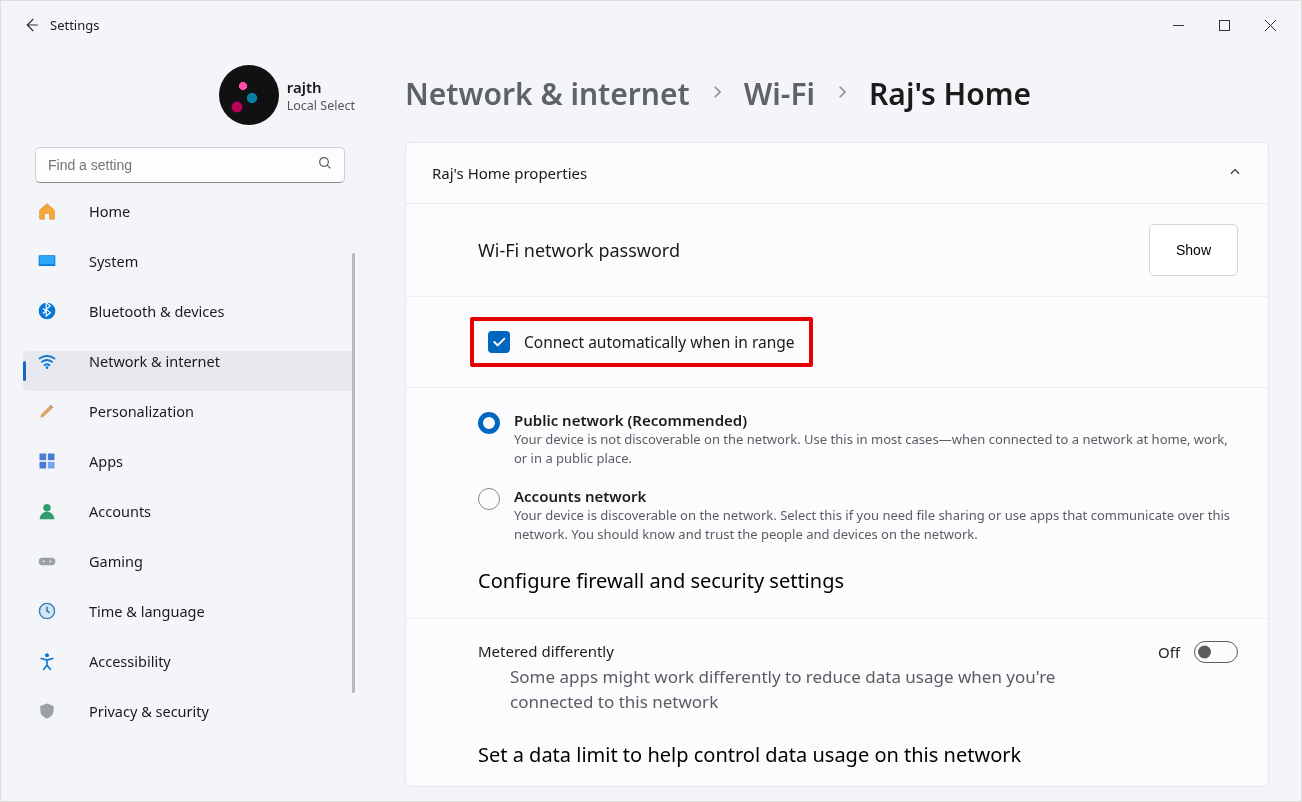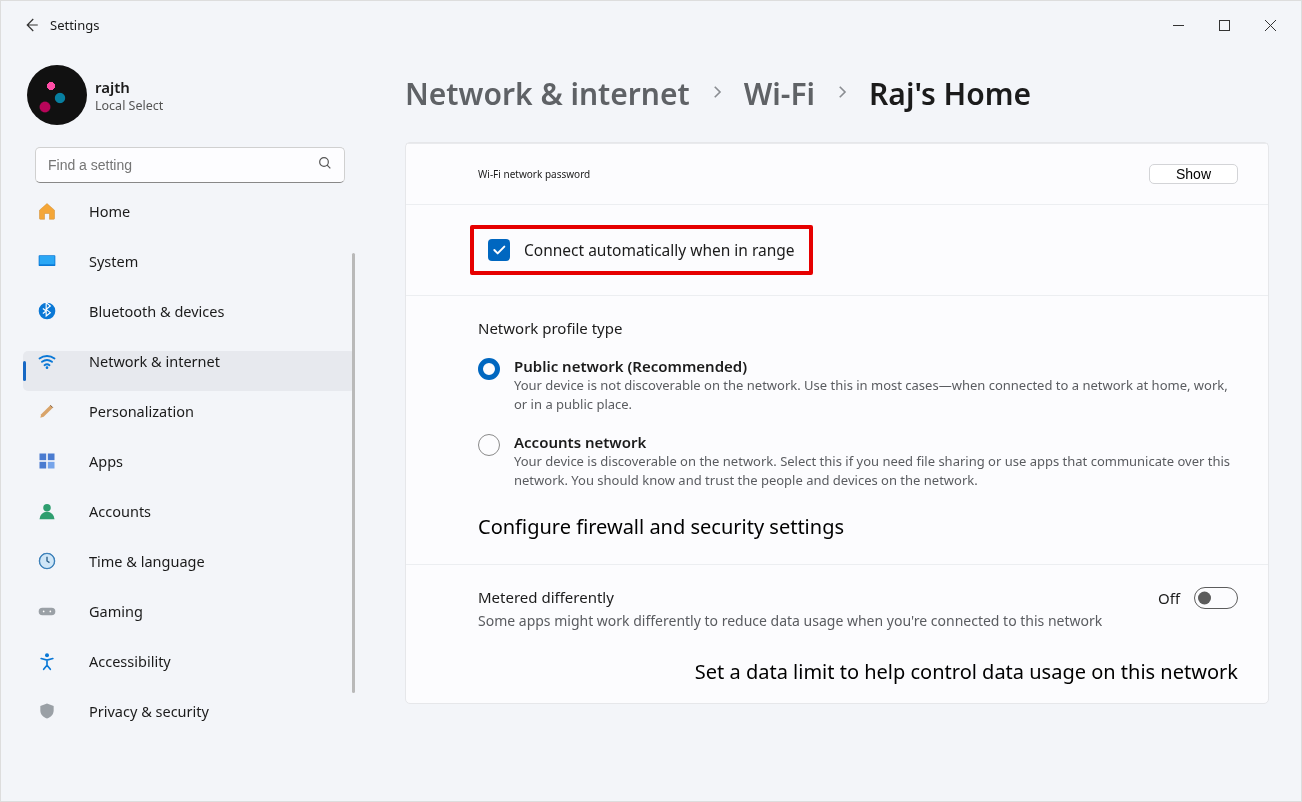--- a/index.html
+++ b/index.html
@@ -16,21 +16,21 @@
     height:48px; display:flex; align-items:center; justify-content:space-between;
     padding:0 8px 0 20px;
   }
   .titlebar-left { display:flex; align-items:center; gap:9px; }
   .back-arrow { width:20px; height:20px; display:inline-flex; align-items:center; justify-content:center; cursor:pointer; }
   .app-title { font-size:13px; }
   .win-controls { display:flex; gap:0; }
   .win-btn { width:46px; height:32px; display:flex; align-items:center; justify-content:center; color:#333; cursor:pointer; }
   .content-wrap { display:flex; height:calc(100% - 48px); }
   .sidebar { width:360px; padding:16px 6px 0 22px; display:flex; flex-direction:column; position:relative; }
-  .user-block { display:flex; align-items:center; gap:8px; margin-bottom:22px; padding-left:4px; }
+  .user-block { display:flex; align-items:center; gap:8px; margin-bottom:22px; padding-left:4px;justify-content:flex-end; }
   .avatar { width:60px; height:60px; border-radius:50%; background:radial-gradient(circle at 40% 35%, #ff4da6 0 8%, #111 8% 100%); background-color:#111; position:relative; overflow:hidden; }
   .avatar::after { content:""; position:absolute; inset:0; background: radial-gradient(circle at 55% 55%, rgba(0,200,255,0.6) 0 10%, transparent 12%), radial-gradient(circle at 30% 70%, rgba(255,0,120,0.7) 0 8%, transparent 10%); }
   .user-name { font-weight:600; font-size:15px; }
   .user-sub { font-size:12.5px; color:#555; }
   .search-wrap { position:relative; margin:0 10px 18px 12px; }
   .search-input {
     width:100%; height:36px; border:1px solid #d0d0d0; border-bottom:1.5px solid #888;
     border-radius:5px; padding:0 40px 0 12px; font-size:14px; background:#fdfdff;
     outline:none;
   }
@@ -57,24 +57,24 @@
   .chev svg { width:18px; height:18px; }
 
   .panel { background:#fcfcfe; border:1px solid #e6e7ea; border-radius:5px; }
   .panel-header {
     display:flex; align-items:center; justify-content:space-between;
     padding:20px 26px; font-size:15px; cursor:pointer;
   }
   .panel-body { border-top:1px solid #e9eaed; }
   .row { display:flex; align-items:center; justify-content:space-between; padding:20px 30px 20px 72px; border-bottom:1px solid #eceef1; }
   .row:last-child { border-bottom:none; }
-  .row-label { font-size:10px; }
+  .row-label { font-size:18px; }
   .show-btn {
     border:1px solid #d3d4d7; background:#fff; border-radius:5px;
-    height:20px; padding:0 26px; font-size:14px; cursor:pointer;
+    height:52px; padding:0 26px; font-size:14px; cursor:pointer;
   }
 
   .auto-connect-box {
     border:4px solid #e60000; padding:10px 14px; display:inline-flex; align-items:center; gap:14px;
     border-radius:2px;
   }
   .checkbox {
     width:22px; height:22px; border-radius:4px; background:#0067c0; position:relative;
   }
   .checkbox svg { position:absolute; inset:0; margin:auto; }
@@ -91,31 +91,31 @@
     content:""; position:absolute; inset:0; border:5px solid #0067c0; border-radius:50%;
   }
   .radio-text { flex:1; }
   .radio-title { font-weight:600; font-size:15px; }
   .radio-desc { font-size:13px; color:#5a5c60; margin-top:0; line-height:1.45; }
   .link { color:#000000; font-size:20px; cursor:pointer; display:inline-block; }
 
   .metered-row { display:flex; justify-content:space-between; align-items:flex-start; padding:22px 30px 8px 72px; gap:30px; }
   .metered-left { flex:1; }
   .metered-title { font-size:15px; }
-  .metered-desc { font-size:14px; color:#5a5c60; margin-top:4px; line-height:1.45; }
+  .metered-desc { font-size:17px; color:#5a5c60; margin-top:4px; line-height:1.45;margin-left:32px; }
   .toggle-block { display:flex; align-items:center; gap:14px; }
   .toggle-label { font-size:15px; }
   .toggle {
     width:44px; height:22px; border-radius:12px; border:1.5px solid #5c5c5c; position:relative; cursor:pointer;
   }
   .toggle::after {
     content:""; position:absolute; left:3px; top:50%; transform:translateY(-50%);
     width:13px; height:13px; border-radius:50%; background:#5c5c5c;
   }
-  .link-row { padding:18px 30px 18px 72px;text-align:right; }
+  .link-row { padding:18px 30px 18px 72px; }
 </style>
 </head>
 <body>
 
 <div class="window">
 
   <div class="titlebar">
     <div class="titlebar-left">
       <span class="back-arrow">
         <svg width="18" height="18" viewBox="0 0 24 24" fill="none" stroke="#333" stroke-width="1.6">
@@ -226,37 +226,37 @@
               <svg width="20" height="20" viewBox="0 0 24 24">
                 <circle cx="12" cy="8" r="4.5" fill="#2e9e6f"></circle>
                 <path d="M3 22a9 9 0 0 1 18 0z" fill="#2e9e6f"></path>
               </svg>
             </span>
           <span>Accounts</span>
         </div>
         <div class="nav-item">
           <span class="nav-icon">
               <svg width="20" height="20" viewBox="0 0 24 24">
+                <rect x="2" y="8" width="20" height="9" rx="4.5" fill="#9aa0a6"></rect>
+                <circle cx="8" cy="12.5" r="1" fill="#fff"></circle>
+                <circle cx="16" cy="12.5" r="1" fill="#fff"></circle>
+              </svg>
+            </span>
+          <span>Gaming</span>
+        </div>
+        <div class="nav-item">
+          <span class="nav-icon">
+              <svg width="20" height="20" viewBox="0 0 24 24">
                 <circle cx="12" cy="12" r="9" fill="none" stroke="#3a7fb8" stroke-width="1.8"></circle>
                 <path d="M12 7v5l3 2" stroke="#3a7fb8" stroke-width="1.8" fill="none"></path>
                 <circle cx="12" cy="12" r="9" fill="#cfe6f7" stroke="#3a7fb8" stroke-width="1.4"></circle>
                 <path d="M12 7v5l3 2" stroke="#2b5d86" stroke-width="1.6" fill="none"></path>
               </svg>
             </span>
           <span>Time &amp; language</span>
-        </div>
-        <div class="nav-item">
-          <span class="nav-icon">
-              <svg width="20" height="20" viewBox="0 0 24 24">
-                <rect x="2" y="8" width="20" height="9" rx="4.5" fill="#9aa0a6"></rect>
-                <circle cx="8" cy="12.5" r="1" fill="#fff"></circle>
-                <circle cx="16" cy="12.5" r="1" fill="#fff"></circle>
-              </svg>
-            </span>
-          <span>Gaming</span>
         </div>
         <div class="nav-item">
           <span class="nav-icon">
               <svg width="20" height="20" viewBox="0 0 24 24">
                 <circle cx="12" cy="5" r="2.4" fill="#0a78d6"></circle>
                 <path d="M5 9l7 2 7-2M12 11v6m0 0l-4 5m4-5l4 5" stroke="#0a78d6" stroke-width="2" fill="none" stroke-linecap="round"></path>
               </svg>
             </span>
           <span>Accessibility</span>
         </div>
@@ -279,41 +279,46 @@
               <path d="M9 5l7 7-7 7"></path>
             </svg></span>
         <span class="crumb">Wi-Fi</span>
         <span class="chev"><svg viewBox="0 0 24 24" fill="none" stroke="currentColor" stroke-width="2.2">
               <path d="M9 5l7 7-7 7"></path>
             </svg></span>
         <span class="crumb current">Raj's Home</span>
       </div>
 
       <div class="panel">
+        <div class="panel-header">
+          <span>Raj's Home properties</span>
+          <span><svg width="14" height="14" viewBox="0 0 24 24" fill="none" stroke="#333" stroke-width="2">
+                <path d="M5 15l7-7 7 7"></path>
+              </svg></span>
+        </div>
 
         <div class="panel-body">
 
           <div class="row">
             <span class="row-label">Wi-Fi network password</span>
             <button class="show-btn">Show</button>
           </div>
 
           <div class="row" style="padding-left:64px;">
             <div class="auto-connect-box">
               <span class="checkbox">
                 <svg width="16" height="16" viewBox="0 0 24 24" fill="none" stroke="#fff" stroke-width="3" stroke-linecap="round" stroke-linejoin="round">
                     <path d="M5 12l5 5L20 7"></path>
                   </svg>
               </span>
               <span class="cbx-label">Connect automatically when in range</span>
             </div>
           </div>
 
           <div class="section-row">
-            <div class="section137-title section-title">Network profile type</div>
 
             <div class="radio-item">
               <span class="radio selected"></span>
               <div class="radio-text">
                 <div class="radio-title">Public network (Recommended)</div>
                 <div class="radio-desc">Your device is not discoverable on the network. Use this in most cases—when connected to a network at home, work, or in a public place.</div>
               </div>
             </div>
 
             <div class="radio-item">

